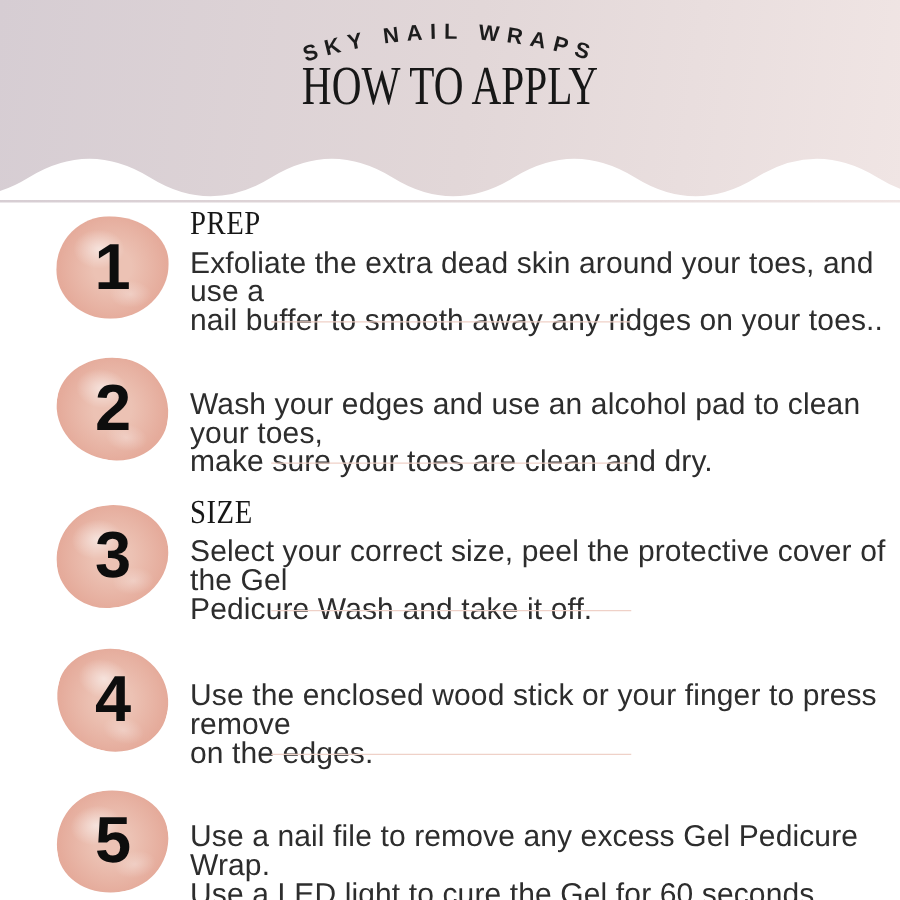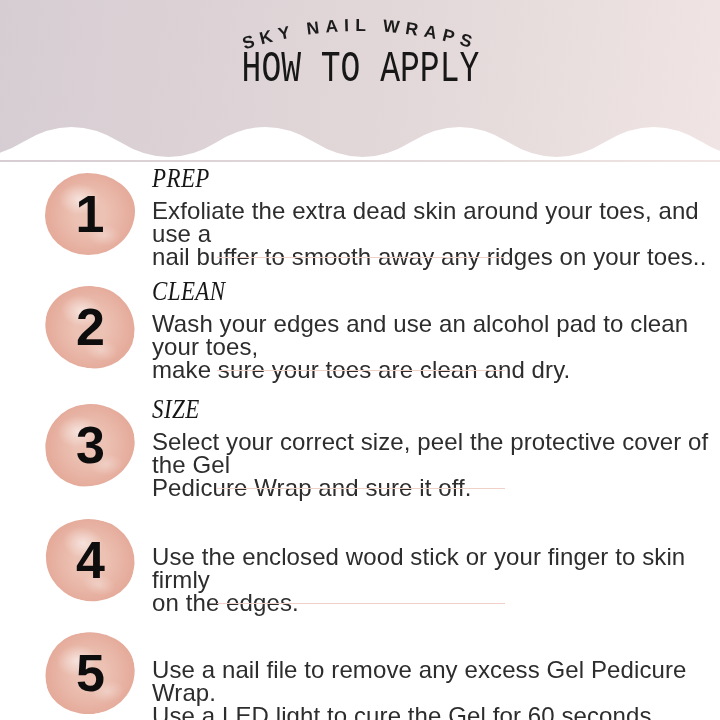--- a/index.html
+++ b/index.html
@@ -26,21 +26,21 @@
   .brand-svg text{
     font-family:"Liberation Sans",sans-serif;
     font-size:17.5px;font-weight:bold;letter-spacing:6px;fill:#1c1c1c;
   }
   .title-line{
     position:absolute;left:0;width:720px;text-align:center;
     font-family:"Liberation Serif",serif;font-weight:normal;
     color:var(--heading-text);font-size:44px;line-height:1;white-space:nowrap;
   }
   .title-line .squeeze{display:inline-block;transform-origin:center bottom;}
-  .title1{top:47px;font-family:Liberation Mono, monospace;}
+  .title1{top:47px;}
   .title1 .squeeze{transform:scaleX(0.75);}
   .title2{top:80px;}
   .title2 .squeeze{transform:scaleX(0.66);}
   .wave-svg{position:absolute;left:0;top:112px;width:720px;height:48px;display:block;}
 
   
   .steps{position:absolute;left:0;top:0;width:720px;height:720px;}
   .step{position:absolute;left:0;width:720px;height:115px;}
   .step1{top:163px;} .step2{top:276px;} .step3{top:394px;} .step4{top:509px;} .step5{top:622px;}
 
@@ -61,21 +61,21 @@
     font-family:"Liberation Sans",sans-serif;font-weight:bold;font-size:52px;
     color:#0d0d0d;line-height:1;
     transform:rotate(0deg);
   }
   .step2 .num{transform:rotate(-8deg);} .step3 .num{transform:rotate(6deg);}
   .step4 .num{transform:rotate(-14deg);} .step5 .num{transform:rotate(10deg);}
 
   .step-h{
     position:absolute;left:152px;top:2px;margin:0;
     font-family:"Liberation Serif",serif;font-weight:normal;
-    font-size:27px;line-height:1;color:var(--heading-text);white-space:nowrap;font-style:italic;
+    font-size:27px;line-height:1;color:var(--heading-text);white-space:nowrap;
   }
   .step-h .cond{display:inline-block;transform:scaleX(0.85);transform-origin:left bottom;letter-spacing:0.5px;}
   .step-desc{
     position:absolute;left:152px;top:36px;margin:0;width:560px;
     font-size:24px;line-height:23px;color:var(--body-text);
     white-space:pre-line;letter-spacing:0.1px;
   }
   .sect-divider{
     position:absolute;left:217px;top:94px;width:288px;height:0;
     border-top:1.5px solid var(--divider);
@@ -114,45 +114,42 @@
       </h2>
       <p class="step-desc">Exfoliate the extra dead skin around your toes, and use a
 nail buffer to smooth away any ridges on your toes..</p>
       <div class="sect-divider"></div>
     </section>
 
     <section class="step step2">
       <div class="blob">
         <span class="num">2</span>
       </div>
-      <h2 class="step-h">
-        <span class="cond">CLEAN</span>
-      </h2>
       <p class="step-desc">Wash your edges and use an alcohol pad to clean your toes,
 make sure your toes are clean and dry.</p>
       <div class="sect-divider"></div>
     </section>
 
     <section class="step step3">
       <div class="blob">
         <span class="num">3</span>
       </div>
       <h2 class="step-h">
         <span class="cond">SIZE</span>
       </h2>
       <p class="step-desc">Select your correct size, peel the protective cover of the Gel
-Pedicure Wrap and sure it off.</p>
+Pedicure Wash and take it off.</p>
       <div class="sect-divider"></div>
     </section>
 
     <section class="step step4">
       <div class="blob">
         <span class="num">4</span>
       </div>
-      <p class="step-desc">Use the enclosed wood stick or your finger to skin firmly
+      <p class="step-desc">Use the enclosed wood stick or your finger to press remove
 on the edges.</p>
       <div class="sect-divider"></div>
     </section>
 
     <section class="step step5">
       <div class="blob">
         <span class="num">5</span>
       </div>
       <p class="step-desc">Use a nail file to remove any  excess Gel Pedicure Wrap.
 Use a LED light to cure the Gel for 60 seconds.</p>

